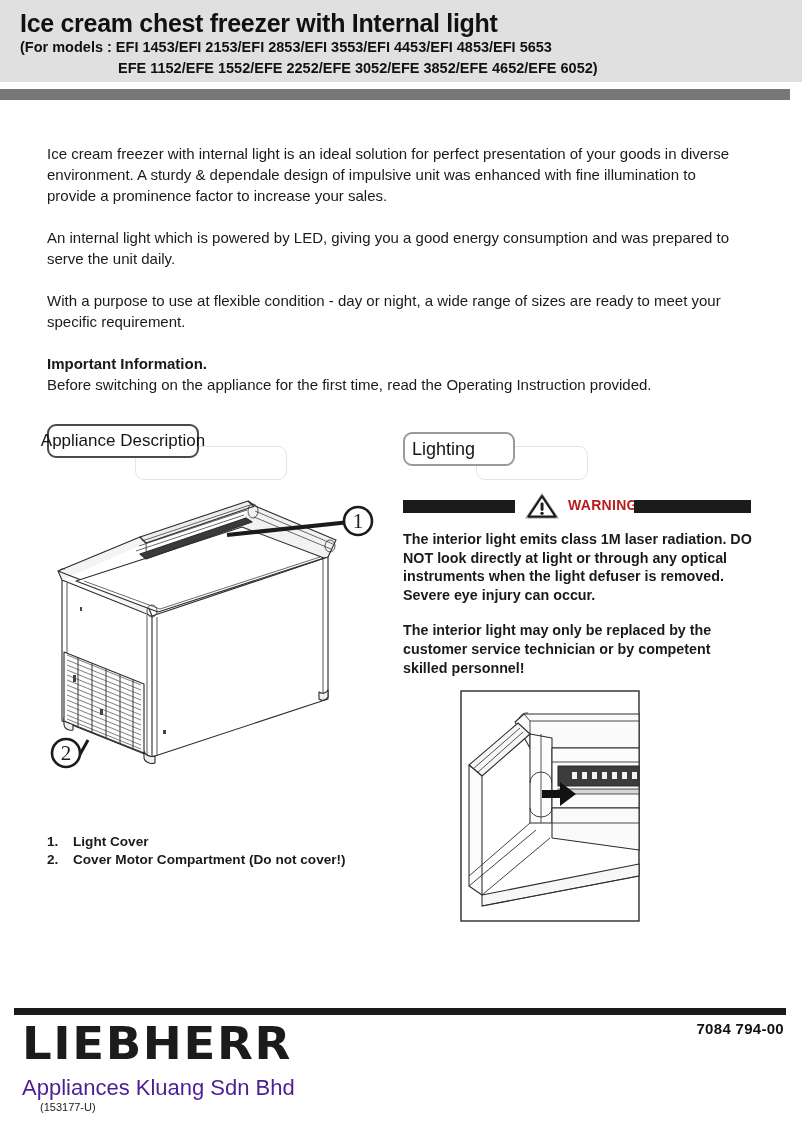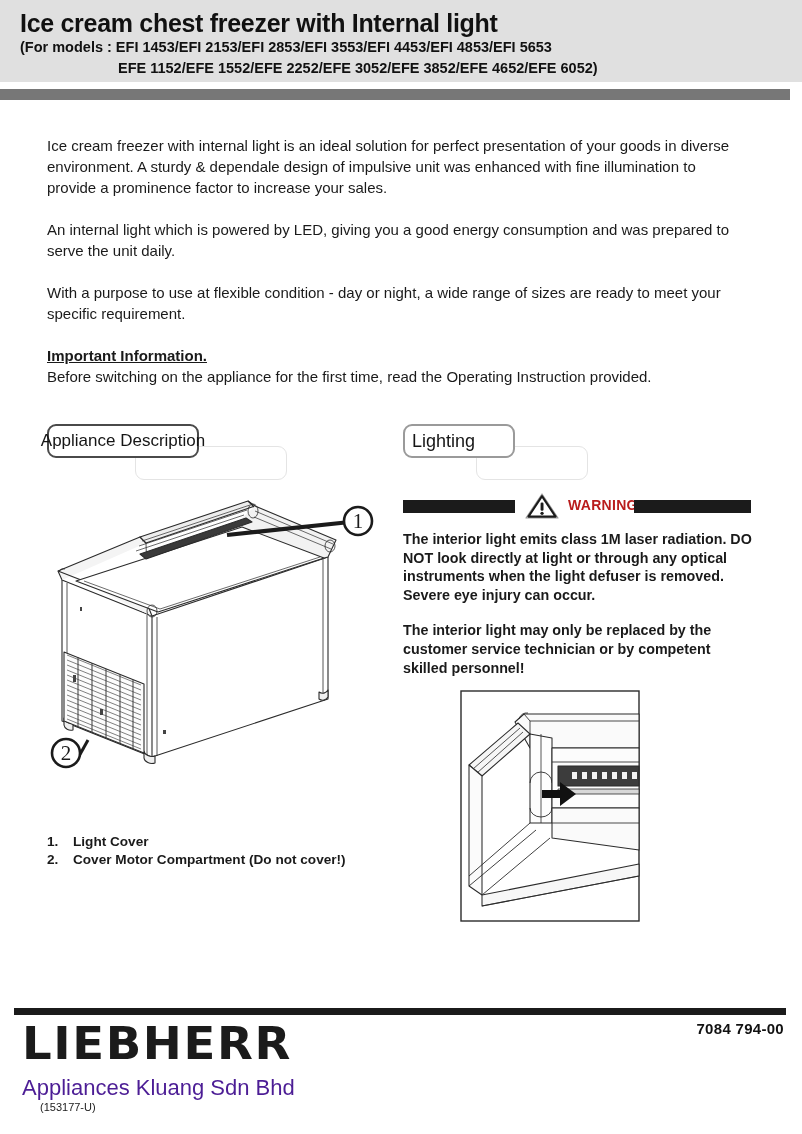--- a/index.html
+++ b/index.html
@@ -57,23 +57,23 @@
 
   
   .intro {
     position: absolute;
     left: 47px; top: 135px;
     width: 700px;
     font-size: 15px;
     line-height: 21px;
     color: #1a1a1a;
   }
-  .intro p { margin: 0 0 21px 0; }
+  .intro p { margin: 8px 0 21px 0; }
   .intro p:last-child { margin-bottom: 0; }
-  .intro .bold { font-weight: bold; display: block; text-decoration: underline; }
+  .intro .bold { font-weight: bold; display: block; }
 
   
   .sect {
     position: absolute;
     height: 66px;
   }
   .sect .ghost {
     position: absolute;
     left: 88px; top: 22px;
     width: 150px; height: 32px;
@@ -97,21 +97,21 @@
   .sect .label {
     font-size: 17px;
     color: #151515;
     white-space: nowrap;
   }
   .sect.light .label { font-size: 18px; }
 
   #sect-appliance { left: 47px; top: 424px; }
   #sect-appliance .main-box { width: 152px; }
   #sect-lighting { left: 403px; top: 424px; }
-  #sect-lighting .main-box { width: 112px; }
+  #sect-lighting .main-box { width: 112px; margin-top: 8px; }
   #sect-lighting .ghost { left: 73px; width: 110px; }
 
   
   .warn-banner {
     position: absolute;
     left: 403px; top: 493px;
     width: 348px; height: 26px;
   }
   .warn-bar {
     position: absolute;

